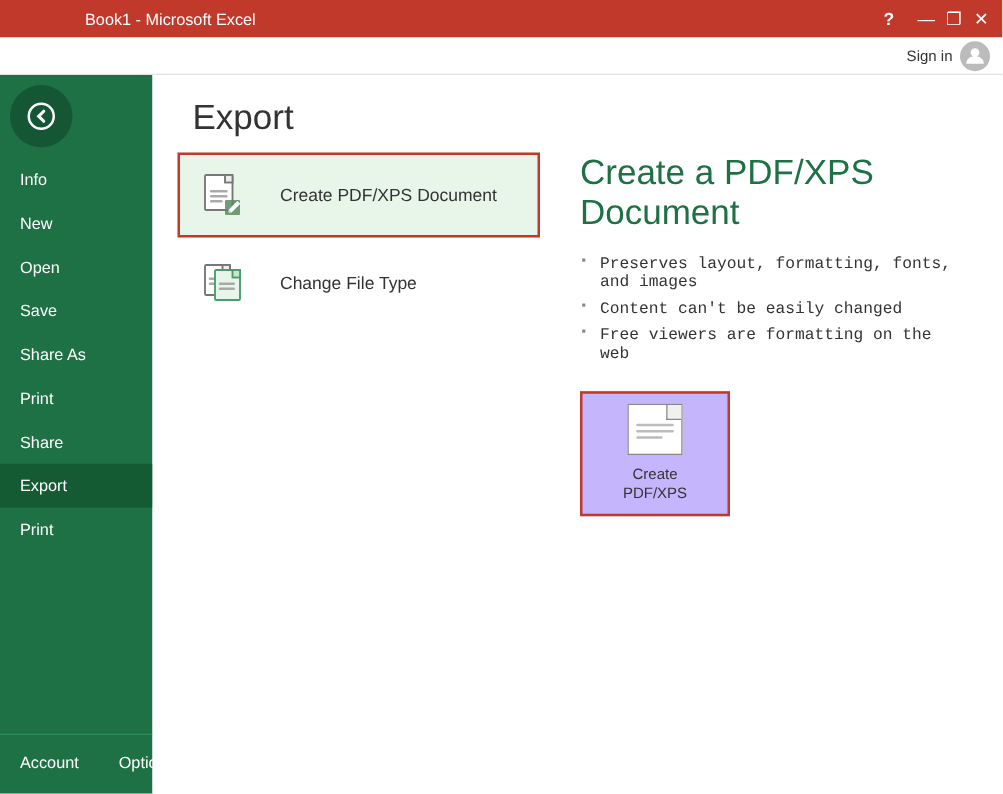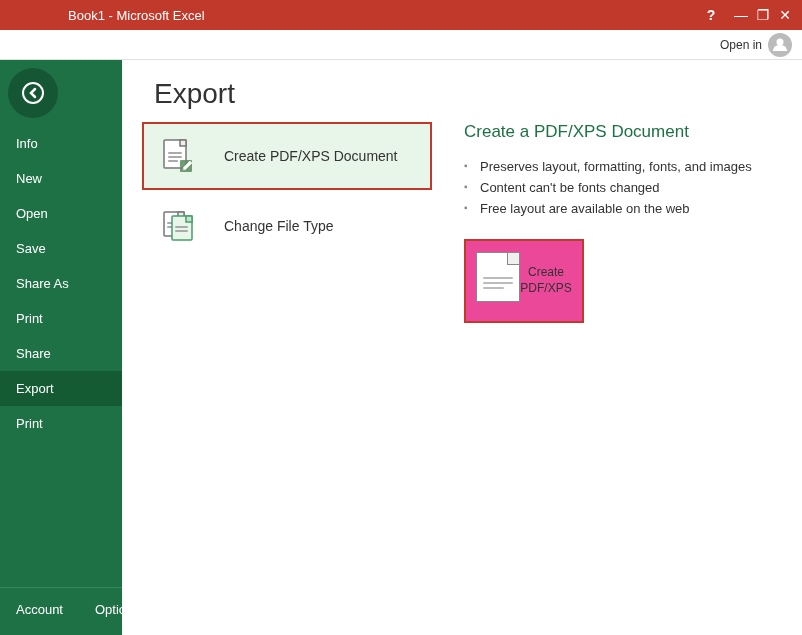--- a/index.html
+++ b/index.html
@@ -141,55 +141,56 @@
       color: #333;
     }
 
     
     .export-detail {
       flex: 1;
       padding: 0 32px 20px 32px;
     }
 
     .detail-title {
-      font-size: 17px;
+      font-size: 28px;
       color: #1e7145;
       margin-bottom: 14px;
       font-weight: 400;
     }
 
     .detail-bullets {
       list-style: none;
       margin-bottom: 20px;
     }
     .detail-bullets li {
       font-size: 13px;
       color: #333;
       padding: 3px 0 3px 16px;
       position: relative;
+      font-family: Liberation Mono, monospace;
     }
     .detail-bullets li::before {
       content: '▪';
       position: absolute;
       left: 0;
       color: #888;
       font-size: 10px;
       top: 4px;
     }
 
     .create-pdf-btn-container {
       margin-top: 4px;
     }
 
     .create-pdf-btn {
-      width: 120px; height: 84px;
+      width: 120px; height: 100px;
       border: 2px solid #c0392b;
-      background: #ec4899;
-      display: flex;
-      flex-direction: row;
+      background: #c4b5fd;
+      display: flex;
+      flex-direction: column;
       align-items: center;
       justify-content: center;
       cursor: pointer;
       padding: 8px;
     }
 
     .create-pdf-btn-label {
       font-size: 12px;
       color: #333;
       text-align: center;
@@ -204,21 +205,21 @@
   <div class="title-bar-title">Book1 - Microsoft Excel</div>
   <div class="title-bar-controls">
     <span class="title-bar-help">?</span>
     <span>—</span>
     <span>❐</span>
     <span>✕</span>
   </div>
 </div>
 
 <div class="signin-bar">
-  <span class="signin-label">Open in</span>
+  <span class="signin-label">Sign in</span>
   <div class="user-icon">
     <svg width="16" height="16" viewBox="0 0 16 16" fill="white">
       <circle cx="8" cy="5" r="3.5"></circle>
       <path d="M1 14c0-4 3-6 7-6s7 2 7 6" fill="white"></path>
     </svg>
   </div>
 </div>
 
 <div class="main-layout">
 
@@ -293,22 +294,22 @@
           <span class="option-label">Change File Type</span>
         </div>
 
       </div>
 
       <div class="export-detail">
         <div class="detail-title">Create a PDF/XPS Document</div>
 
         <ul class="detail-bullets">
           <li>Preserves layout, formatting, fonts, and images</li>
-          <li>Content can't be fonts changed</li>
-          <li>Free layout are available on the web</li>
+          <li>Content can't be easily changed</li>
+          <li>Free viewers are formatting on the web</li>
         </ul>
 
         <div class="create-pdf-btn-container">
           <div class="create-pdf-btn">
 
             <div style="position:relative; width:44px; height:50px; border:1.5px solid #888; background:white; margin-bottom:8px;">
 
               <div style="position:absolute; top:0; right:0; width:0; height:0; border-style:solid; border-width:0 12px 12px 0; border-color:transparent #ccc transparent transparent;"></div>
               <div style="position:absolute; top:0; right:0; width:12px; height:12px; border-left:1.5px solid #888; border-bottom:1.5px solid #888; background:#f0f0f0;"></div>
 

